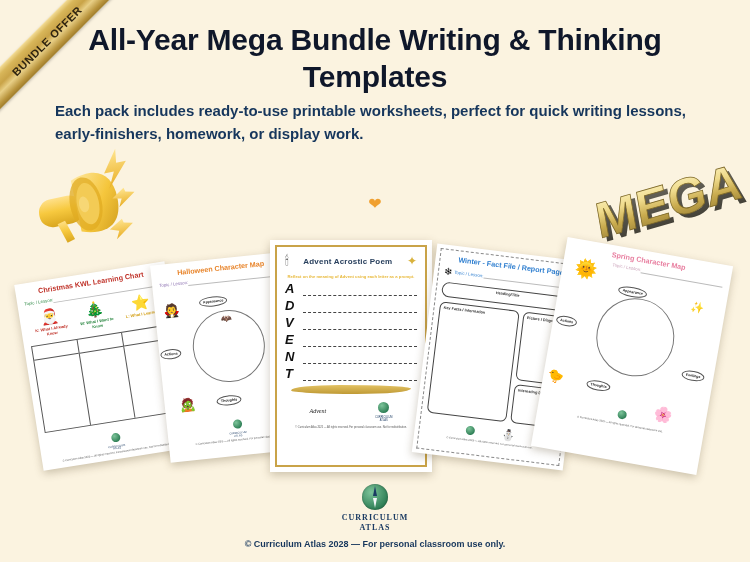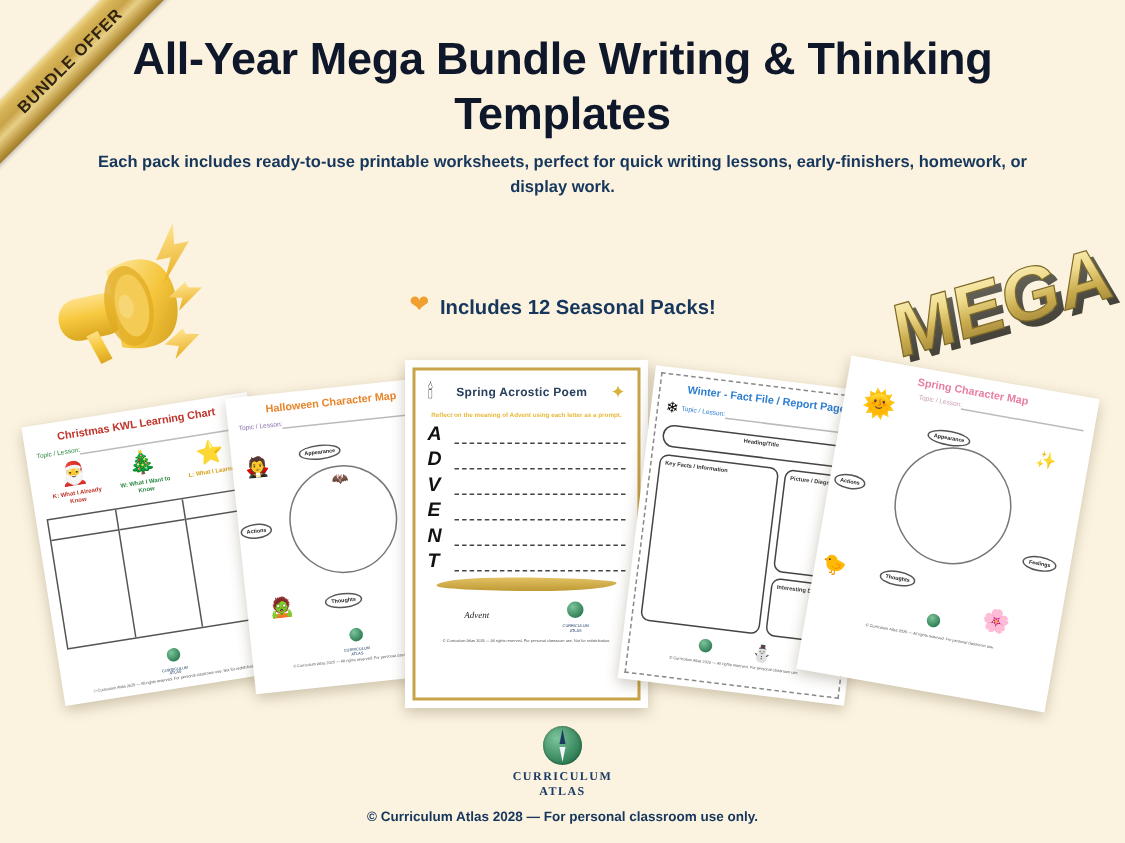--- a/index.html
+++ b/index.html
@@ -35,22 +35,22 @@
   .title {
     position: absolute; top: 22px; left: 40px; right: 40px;
     text-align: center;
     font-size: 30px; font-weight: bold; line-height: 1.22;
     color: #0f172a;
     letter-spacing: -0.2px;
     z-index: 30;
   }
   .subtitle {
     position: absolute; top: 100px; left: 55px; right: 55px;
-    text-align: center;
-    font-size: 11px; font-weight: bold; line-height: 1.5;
+    text-align: left;
+    font-size: 15px; font-weight: bold; line-height: 1.5;
     color: #16365c;
     z-index: 30;
   }
 
   
   .badge-line {
     position: absolute; top: 196px; left: 0; right: 0;
     text-align: center; z-index: 30;
     display: flex; align-items: center; justify-content: center; gap: 7px;
   }
@@ -177,21 +177,20 @@
   <div class="ribbon">
     <span>BUNDLE OFFER</span>
   </div>
 </div>
 
 <div class="title">All-Year Mega Bundle Writing &amp; Thinking Templates</div>
 <div class="subtitle">Each pack includes ready-to-use printable worksheets, perfect for quick writing lessons, early-finishers, homework, or display work.</div>
 
 <div class="badge-line">
   <span class="heart-icon">❤</span>
-  <span class="badge-text">Includes 12 Seasonal Packs!</span>
 </div>
 
 <div class="megaphone">
   <svg viewBox="0 0 145 118" width="145" height="118">
     <defs>
       <linearGradient id="gMeg" x1="0" y1="0" x2="0" y2="1">
         <stop offset="0%" stop-color="#ffe089"></stop>
           <stop offset="45%" stop-color="#f7c93f"></stop>
         <stop offset="100%" stop-color="#d9a61f"></stop>
       </linearGradient>
@@ -305,21 +304,21 @@
         <div class="mini-cap">CURRICULUM<br>ATLAS</div>
         <div class="fineprint">© Curriculum Atlas 2025 — All rights reserved. For personal classroom use.</div>
       </div>
     </div>
   </div>
 
   <div class="sheet s3">
     <div class="advent-frame">
       <div class="adv-head">
         <span style="font-size:13px;">🕯</span>
-        <span class="adv-title">Spring Acrostic Poem</span>
+        <span class="adv-title">Advent Acrostic Poem</span>
         <span style="font-size:12px;color:#d9b23c;">✦</span>
       </div>
       <div class="adv-instr">Reflect on the meaning of Advent using each letter as a prompt.</div>
       <div class="adv-line">
           <span class="adv-letter">A</span>
           <span class="adv-dots"></span>
         </div>
       <div class="adv-line">
           <span class="adv-letter">D</span>
           <span class="adv-dots"></span>

